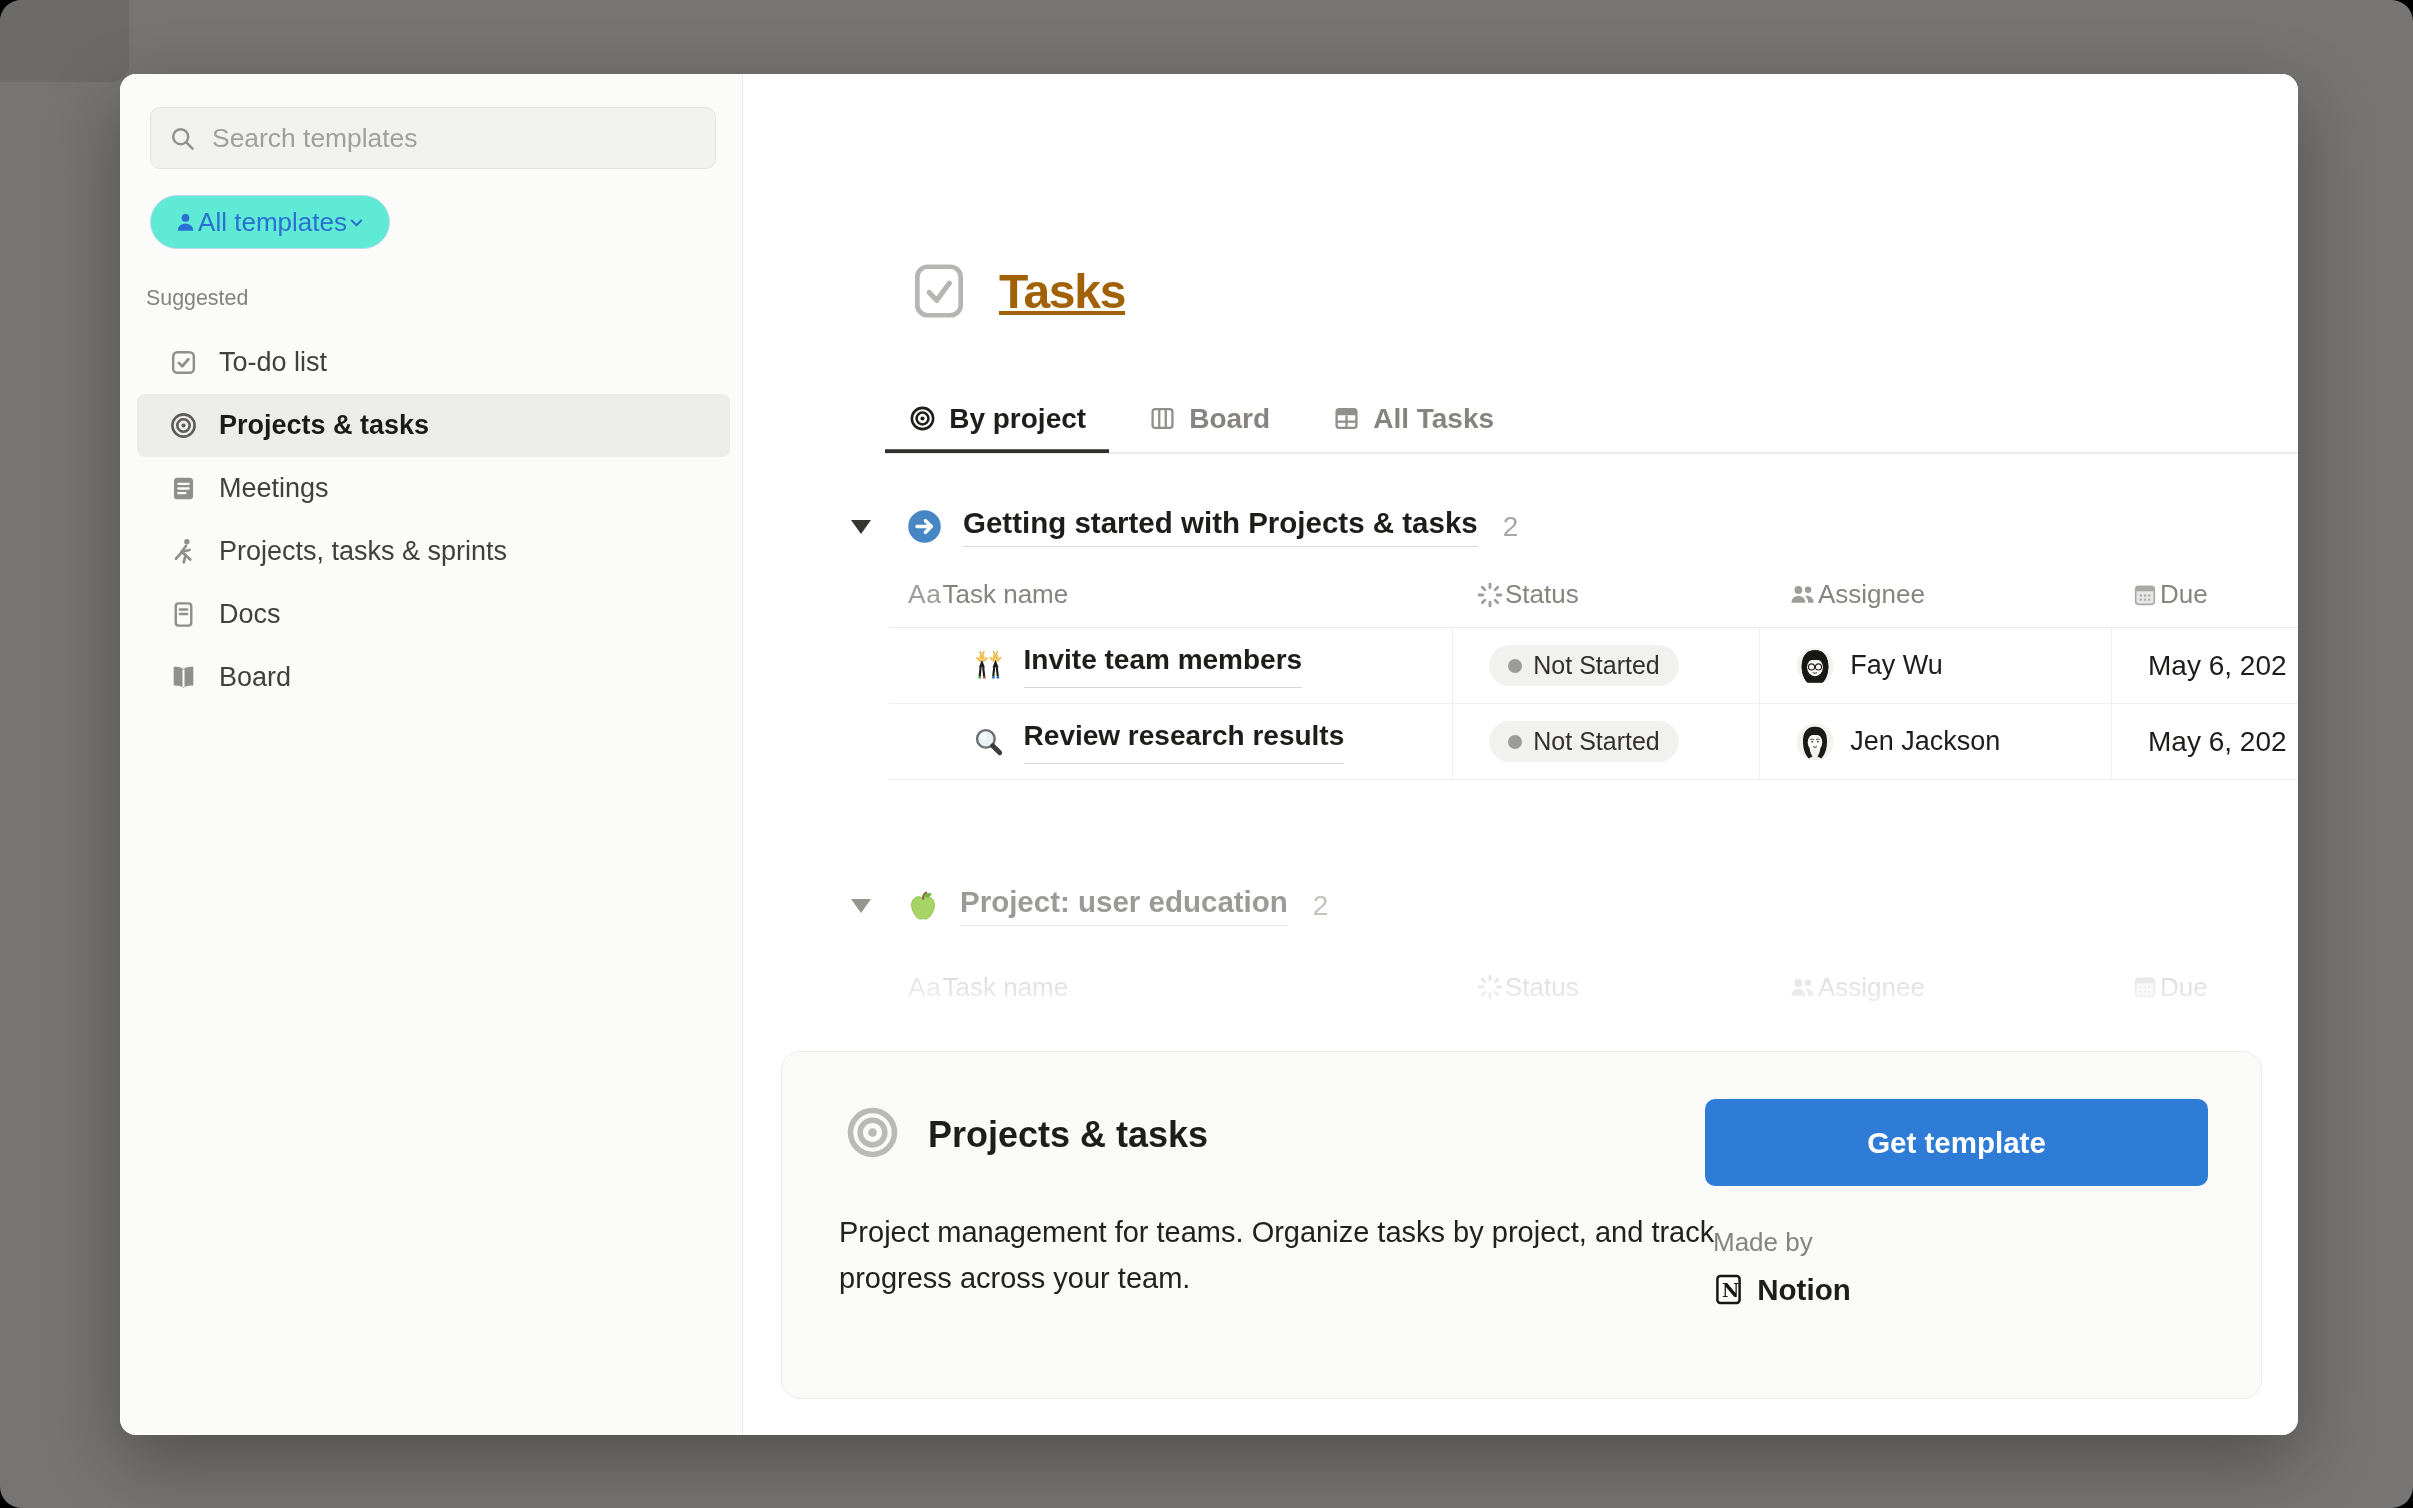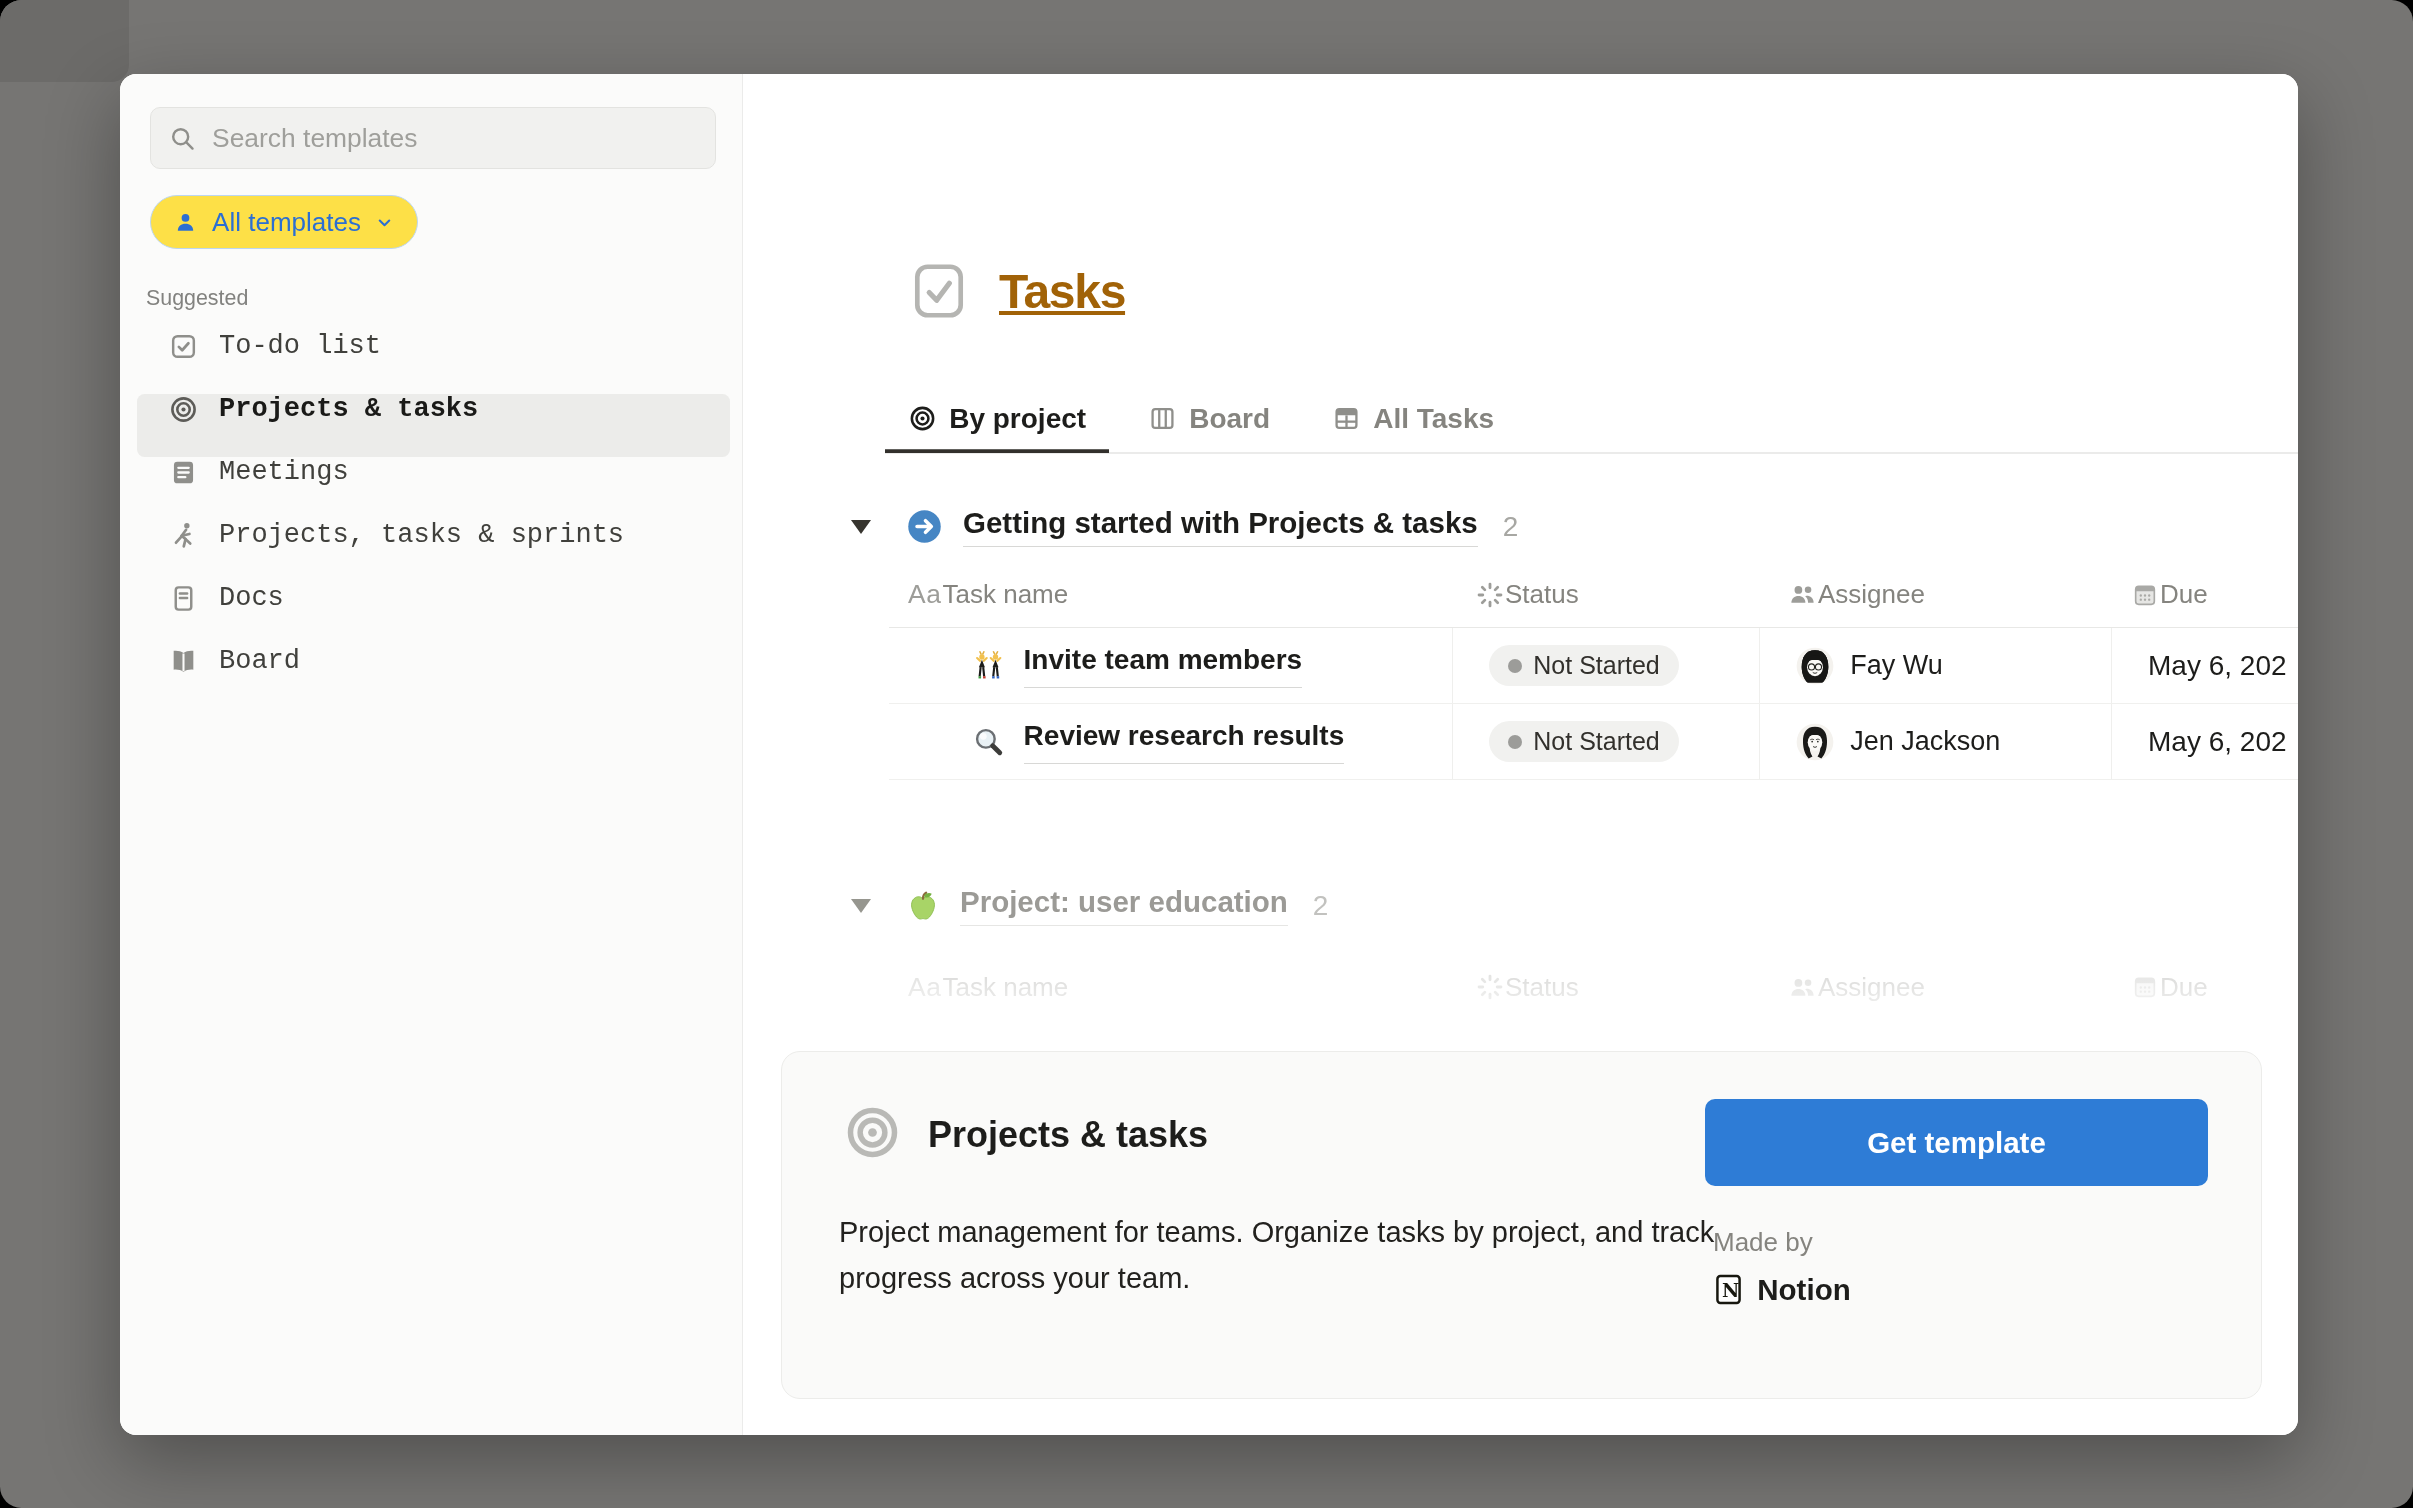--- a/index.html
+++ b/index.html
@@ -17,27 +17,27 @@
   
   .sidebar { position:relative; width:623px; flex-shrink:0; background:#fbfbfa;
     border-right:1.3px solid #ebebea; }
   .search-box { position:absolute; left:29.5px; top:33px; width:566px; height:62px;
     background:#f1f1ef; border:1.3px solid #e3e3e0; border-radius:10px;
     display:flex; align-items:center; padding:0 17.6px; gap:15px; }
   .search-box input { flex:1; border:none; outline:none; background:transparent;
     font-size:26.4px; color:#37352f; font-family:inherit; }
   .search-box input::placeholder { color:#9f9f9b; }
   .filter-pill { position:absolute; left:29.5px; top:121px; height:54px;
-    display:inline-flex; align-items:center; gap:14px; padding:0 22.6px;
-    background:#fde047; border:1.3px solid #bcd6f2; border-radius:27px; cursor:pointer; }
+    display:inline-flex; align-items:center; padding:0 22.6px;
+    background:#5eead4; border:1.3px solid #bcd6f2; border-radius:27px; cursor:pointer; }
   .filter-pill .label { font-size:26px; font-weight:500; color:#2b6fd3; }
   .suggested { position:absolute; left:26px; top:212px; font-size:21.4px; font-weight:500; color:#82827f; }
   .side-list { position:absolute; left:17px; top:257px; width:593px; }
-  .side-item { height:63px; border-radius:7.5px; display:flex; align-items:flex-start;
-    padding-left:31px; gap:20px; cursor:pointer; color:#8f8f8b;font-family:Liberation Mono, monospace; }
+  .side-item { height:63px; border-radius:7.5px; display:flex; align-items:center;
+    padding-left:31px; gap:20px; cursor:pointer; color:#8f8f8b; }
   .side-item .label { font-size:27px; font-weight:500; color:#40403c; }
   .side-item.selected { background:#ececea; }
   .side-item.selected .label { font-weight:700; color:#1a1a18; }
   .side-item.selected { color:#5d5c58; }
 
   
   .main { position:relative; flex:1; background:#fff; overflow:hidden; }
 
   .page-header { position:absolute; left:165px; top:186px; display:flex; align-items:center; gap:29px; }
   .page-header h1 { font-size:48px; font-weight:700; color:#a16207; letter-spacing:-1.3px;text-decoration:underline; }

